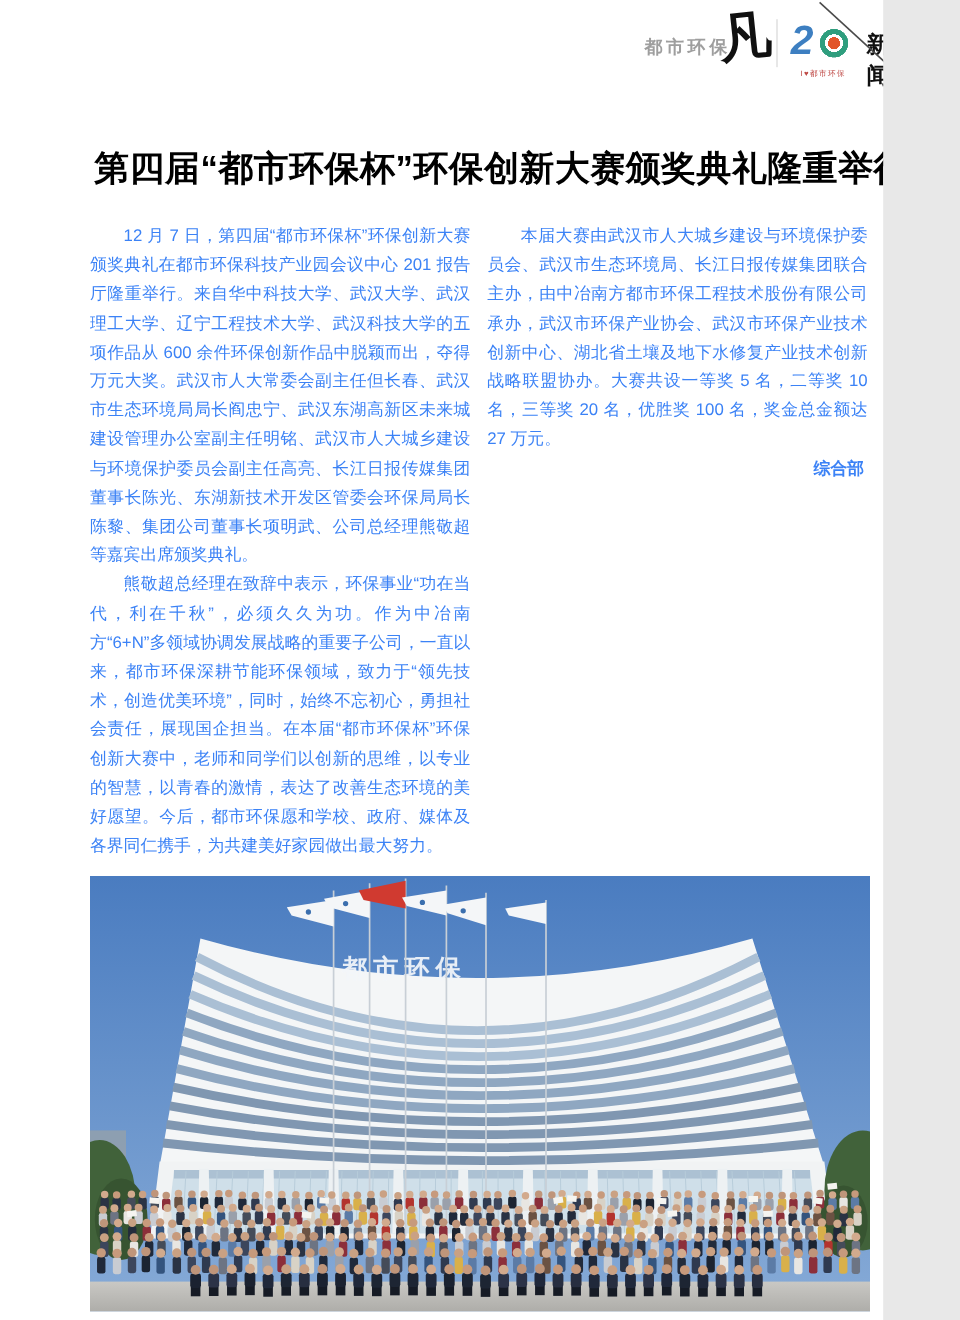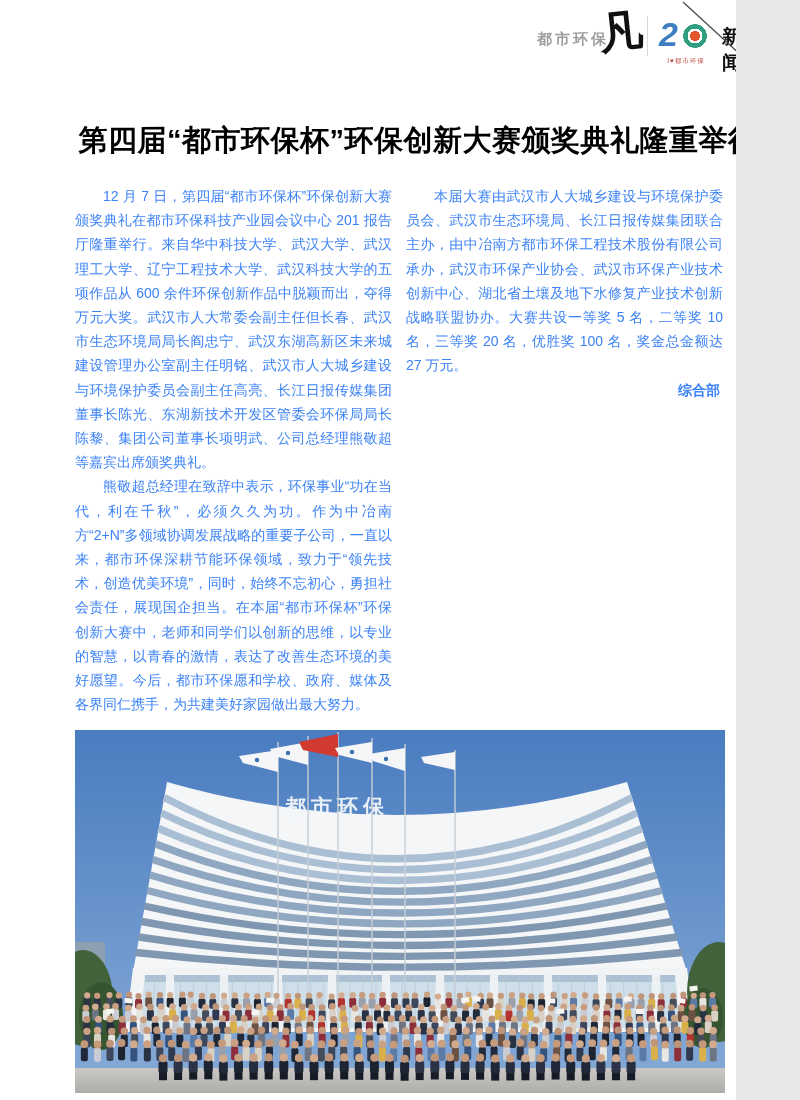--- a/index.html
+++ b/index.html
@@ -64,21 +64,21 @@
 
   <div class="page-num-box">
     <span class="corner-square"></span>
     <span class="num">3</span>
   </div>
 
   <h1 class="article-title">第四届“都市环保杯”环保创新大赛颁奖典礼隆重举行</h1>
 
   <div class="col col-left">
     <p>12 月 7 日，第四届“都市环保杯”环保创新大赛颁奖典礼在都市环保科技产业园会议中心 201 报告厅隆重举行。来自华中科技大学、武汉大学、武汉理工大学、辽宁工程技术大学、武汉科技大学的五项作品从 600 余件环保创新作品中脱颖而出，夺得万元大奖。武汉市人大常委会副主任但长春、武汉市生态环境局局长阎忠宁、武汉东湖高新区未来城建设管理办公室副主任明铭、武汉市人大城乡建设与环境保护委员会副主任高亮、长江日报传媒集团董事长陈光、东湖新技术开发区管委会环保局局长陈黎、集团公司董事长项明武、公司总经理熊敬超等嘉宾出席颁奖典礼。</p>
-    <p>熊敬超总经理在致辞中表示，环保事业“功在当代，利在千秋”，必须久久为功。作为中冶南方“2+N”多领域协调发展战略的重要子公司，一直以来，都市环保深耕节能环保领域，致力于“领先技术，创造优美环境”，同时，始终不忘初心，勇担社会责任，展现国企担当。在本届“都市环保杯”环保创新大赛中，老师和同学们以创新的思维，以专业的智慧，以青春的激情，表达了改善生态环境的美好愿望。今后，都市环保愿和学校、政府、媒体及各界同仁携手，为共建美好家园做出最大努力。</p>
+    <p>熊敬超总经理在致辞中表示，环保事业“功在当代，利在千秋”，必须久久为功。作为中冶南方“6+N”多领域协调发展战略的重要子公司，一直以来，都市环保深耕节能环保领域，致力于“领先技术，创造优美环境”，同时，始终不忘初心，勇担社会责任，展现国企担当。在本届“都市环保杯”环保创新大赛中，老师和同学们以创新的思维，以专业的智慧，以青春的激情，表达了改善生态环境的美好愿望。今后，都市环保愿和学校、政府、媒体及各界同仁携手，为共建美好家园做出最大努力。</p>
   </div>
 
   <div class="col col-right">
     <p>本届大赛由武汉市人大城乡建设与环境保护委员会、武汉市生态环境局、长江日报传媒集团联合主办，由中冶南方都市环保工程技术股份有限公司承办，武汉市环保产业协会、武汉市环保产业技术创新中心、湖北省土壤及地下水修复产业技术创新战略联盟协办。大赛共设一等奖 5 名，二等奖 10 名，三等奖 20 名，优胜奖 100 名，奖金总金额达 27 万元。</p>
     <p class="byline">综合部</p>
   </div>
 
   <figure class="photo">
     <svg width="650" height="363" viewBox="0 0 650 363">
       <defs>

